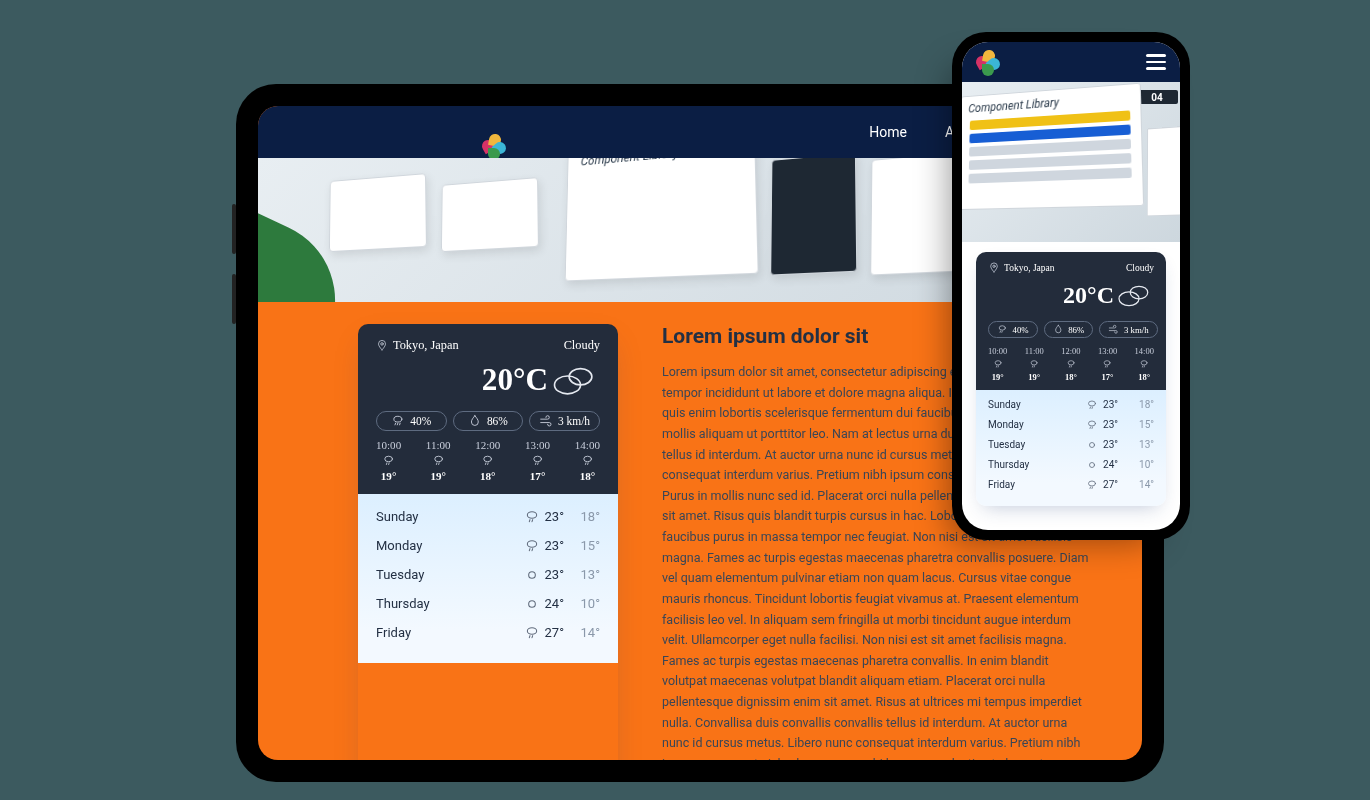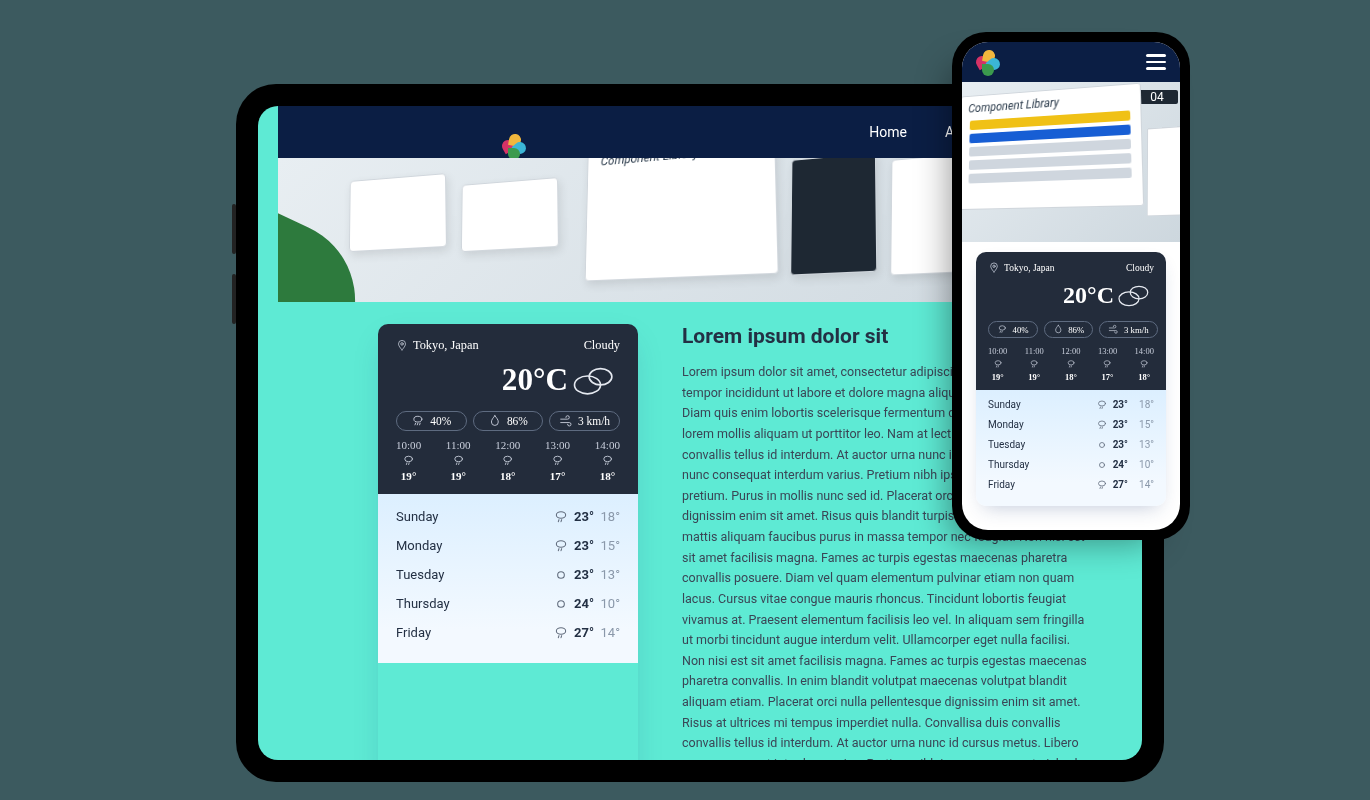--- a/index.html
+++ b/index.html
@@ -27,25 +27,24 @@
     left: -4px; top: 120px;
     width: 4px; height: 50px;
     background: #222; border-radius: 2px;
   }
   .tablet-buttons::after {
     content:""; position:absolute; top:70px; width:4px; height:50px;
     background:#222; border-radius:2px;
   }
   .tablet-screen {
     width: 100%; height: 100%;
-    background: #5eead4;
+    background: #f97316;
     border-radius: 20px;
     overflow: hidden;
     position: relative;
-    padding-left: 20px;
   }
 
   
   .navbar {
     height: 52px;
     background: #0b1e44;
     display: flex;
     align-items: center;
     padding: 0 20px 0 110px;
     color: #fff;
@@ -115,21 +114,21 @@
     background:linear-gradient(180deg,#dcefff 0%,#f3f9ff 80%);
     padding:10px 18px 14px; color:#233044;
   }
   .small .w-bottom { padding:6px 12px 10px; }
   .daily-row {
     display:flex; align-items:flex-start; padding:5px 0;
     font-size:1em;
   }
   .small .daily-row { padding:3px 0; }
   .daily-row .day { flex: 1; }
-  .daily-row .hi { font-weight:700; }
+  .daily-row .hi { font-weight:400; margin-right:10px; }
   .daily-row .lo { color:#8a98aa; width:26px; text-align:right; }
   .daily-row .dicon { margin:0 4px 0 6px; color:#606b7c; }
 
   
   .article { flex:1; color:#233044; padding-right:4px; }
   .article h2 { font-size:21px; font-weight:700; margin-bottom:14px; }
   .article p { font-size:12.5px; line-height:1.65; color:#3a4656; }
 
   
   .phone {
@@ -161,21 +160,21 @@
     position:absolute; background:#fff; border:1px solid #d0d6dc;
     transform: perspective(600px) rotateX(10deg) rotateY(-16deg);
     border-radius:3px;
   }
   .phone-hero .mp1 { left:-10px; top:6px; width:190px; height:120px; }
   .phone-hero .mp-title { position:absolute; top:6px; left:8px; font-size:12px; font-style:italic; color:#2a3a4a; }
   .phone-hero .mp .row { height:10px; margin:4px 10px; background:#f0c116; border-radius:2px;}
   .phone-hero .mp .row.r2 { background:#175ed4;}
   .phone-hero .mp .row.r3 { background:#cfd6de;}
   .phone-hero .side { position:absolute; right:-6px; top:44px; width:40px; height:90px; background:#fff; border:1px solid #d0d6dc; transform: perspective(600px) rotateX(10deg) rotateY(-16deg);}
-  .phone-hero .badge {position:absolute; right:2px; top:8px; width:42px; height:14px; background:#1e2833; color:#fff; font-size:12px; display:flex;align-items:center;justify-content:center;border-radius:2px;}
+  .phone-hero .badge {position:absolute; right:2px; top:8px; width:42px; height:14px; background:#1e2833; color:#fff; font-size:10px; display:flex;align-items:center;justify-content:center;border-radius:2px;font-weight:bold;}
   .phone-body { padding:10px 14px 14px; }
 
   
   svg.icon { width:1.2em; height:1.2em; stroke:#c8cedb; stroke-width:1.6; fill:none; stroke-linecap:round; stroke-linejoin:round; }
   svg.iconL { width:52px; height:42px; stroke:#e5e9f0; stroke-width:2; fill:none; stroke-linecap:round; stroke-linejoin:round; }
   .small svg.iconL { width:40px; height:32px; }
   svg.iconD { width:18px; height:16px; stroke:#606b7c; stroke-width:1.6; fill:none; stroke-linecap:round; stroke-linejoin:round; }
   .small svg.iconD { width:14px; height:12px; }
   .pin { width:12px; height:12px; flex:0 0 12px; }
 

